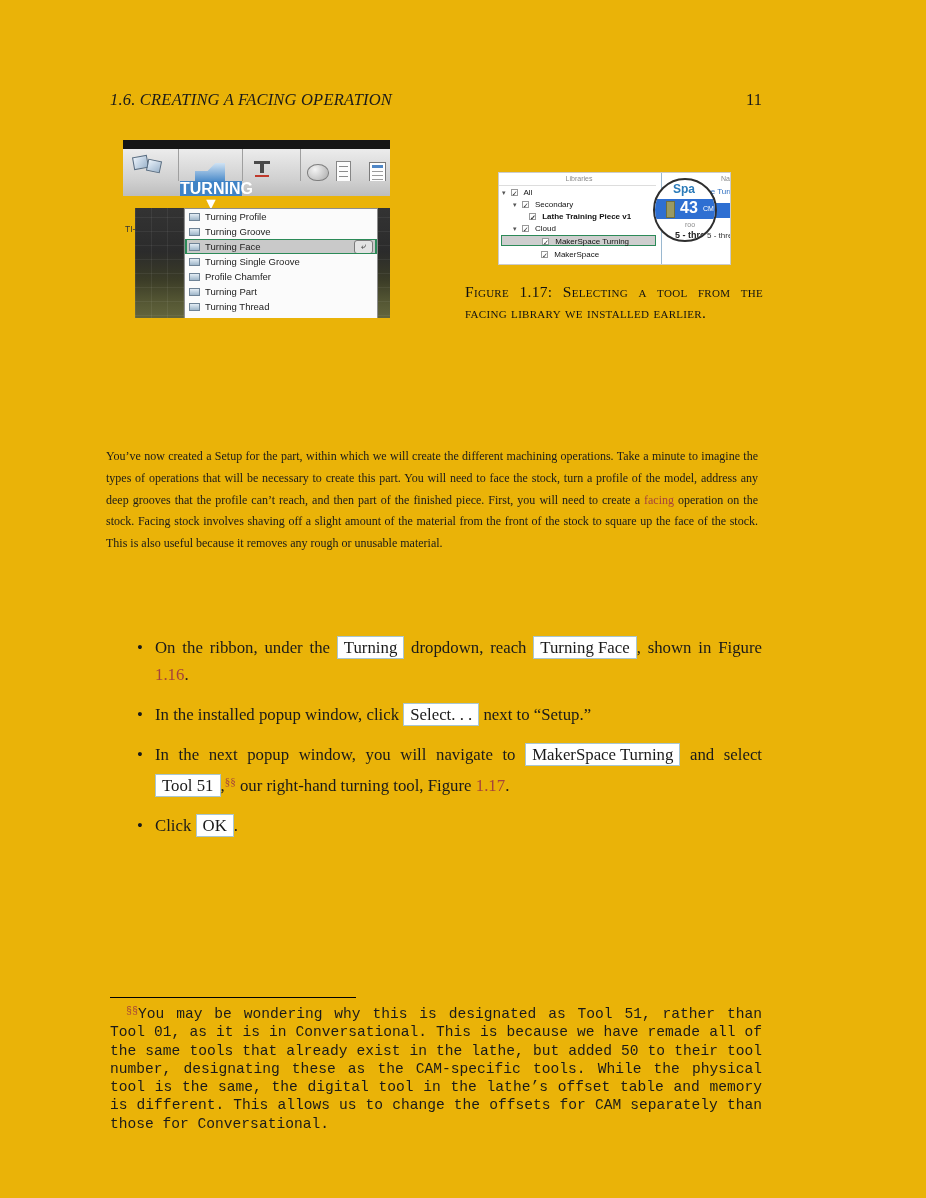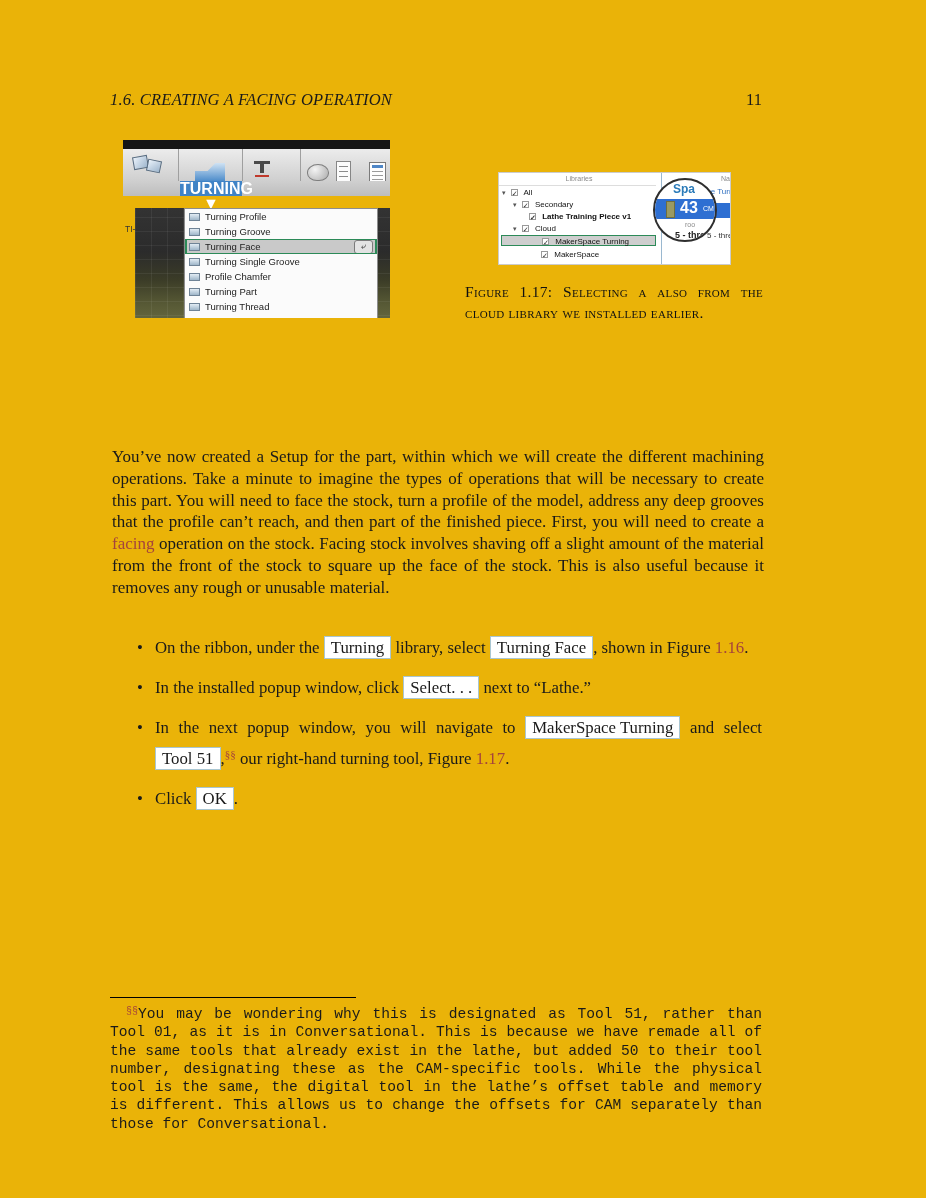--- a/index.html
+++ b/index.html
@@ -82,21 +82,21 @@
 
   
   .caption{position:absolute;font-size:15.5px;line-height:21px;text-align:justify;
            font-variant:small-caps;letter-spacing:0.3px;color:#111;}
   .cap16{left:110px;top:331px;width:297px;}
   .cap17{left:465px;top:281px;width:298px;}
 
   
   .sechead{position:absolute;left:110px;top:396px;font-size:24.5px;font-weight:bold;color:#000;}
   .sechead .secnum{margin-right:30px;}
-  .bodypara{position:absolute;left:112px;top:446px;width:652px;font-size:17px;
+  .bodypara{position:absolute;left:106px;top:446px;width:652px;font-size:12px;
             line-height:21.8px;text-align:justify;color:#1a1a1a;}
   .redlink{color:#a5433c;text-decoration:none;}
 
   
   .bullets{position:absolute;left:110px;top:634px;width:652px;font-size:16.8px;color:#1a1a1a;}
   .bitem{position:relative;padding-left:45px;margin-bottom:13px;line-height:27px;text-align:justify;}
   .bmark{position:absolute;left:27px;top:0;}
   .key{display:inline-block;border:1px solid #a9c6d2;padding:0 6px;line-height:21px;background:#ffffff;}
   sup.fnref{color:#a5433c;font-size:11px;vertical-align:6px;}
 
@@ -239,37 +239,37 @@
           <span class="mag-tool"></span>
           <span class="mag-num">43</span>
           <span class="mag-unit">CM</span>
         </div>
         <span class="mag-d1">roo</span>
         <span class="mag-d2">5 - threa</span>
       </div>
     </div>
   </div>
 
-  <div class="caption cap17">Figure 1.17: Selecting a also from the cloud library we installed earlier.</div>
+  <div class="caption cap17">Figure 1.17: Selecting a tool from the facing library we installed earlier.</div>
 
 
   <div class="bodypara">
     <span>You’ve now created a Setup for the part, within which we will create the different machining operations. Take a minute to imagine the types of operations that will be necessary to create this part. You will need to face the stock, turn a profile of the model, address any deep grooves that the profile can’t reach, and then part of the finished piece. First, you will need to create a </span><span class="redlink">facing</span><span> operation on the stock. Facing stock involves shaving off a slight amount of the material from the front of the stock to square up the face of the stock. This is also useful because it removes any rough or unusable material.</span>
   </div>
 
   <div class="bullets">
 
     <div class="bitem">
       <span class="bmark">•</span>
-      <span>On the ribbon, under the </span><span class="key">Turning</span><span> library, select </span><span class="key">Turning Face</span><span>, shown in Figure </span><span class="redlink">1.16</span><span>.</span>
-    </div>
-
-    <div class="bitem">
-      <span class="bmark">•</span>
-      <span>In the installed popup window, click </span><span class="key">Select. . .</span><span> next to “Lathe.”</span>
+      <span>On the ribbon, under the </span><span class="key">Turning</span><span> dropdown, reach </span><span class="key">Turning Face</span><span>, shown in Figure </span><span class="redlink">1.16</span><span>.</span>
+    </div>
+
+    <div class="bitem">
+      <span class="bmark">•</span>
+      <span>In the installed popup window, click </span><span class="key">Select. . .</span><span> next to “Setup.”</span>
     </div>
 
     <div class="bitem">
       <span class="bmark">•</span>
       <span>In the next popup window, you will navigate to </span><span class="key">MakerSpace Turning</span><span> and select </span><span class="key">Tool 51</span><span>,</span><sup class="fnref">§§</sup><span> our right-hand turning tool, Figure </span><span class="redlink">1.17</span><span>.</span>
     </div>
 
     <div class="bitem">
       <span class="bmark">•</span>
       <span>Click </span><span class="key">OK</span><span>.</span>

